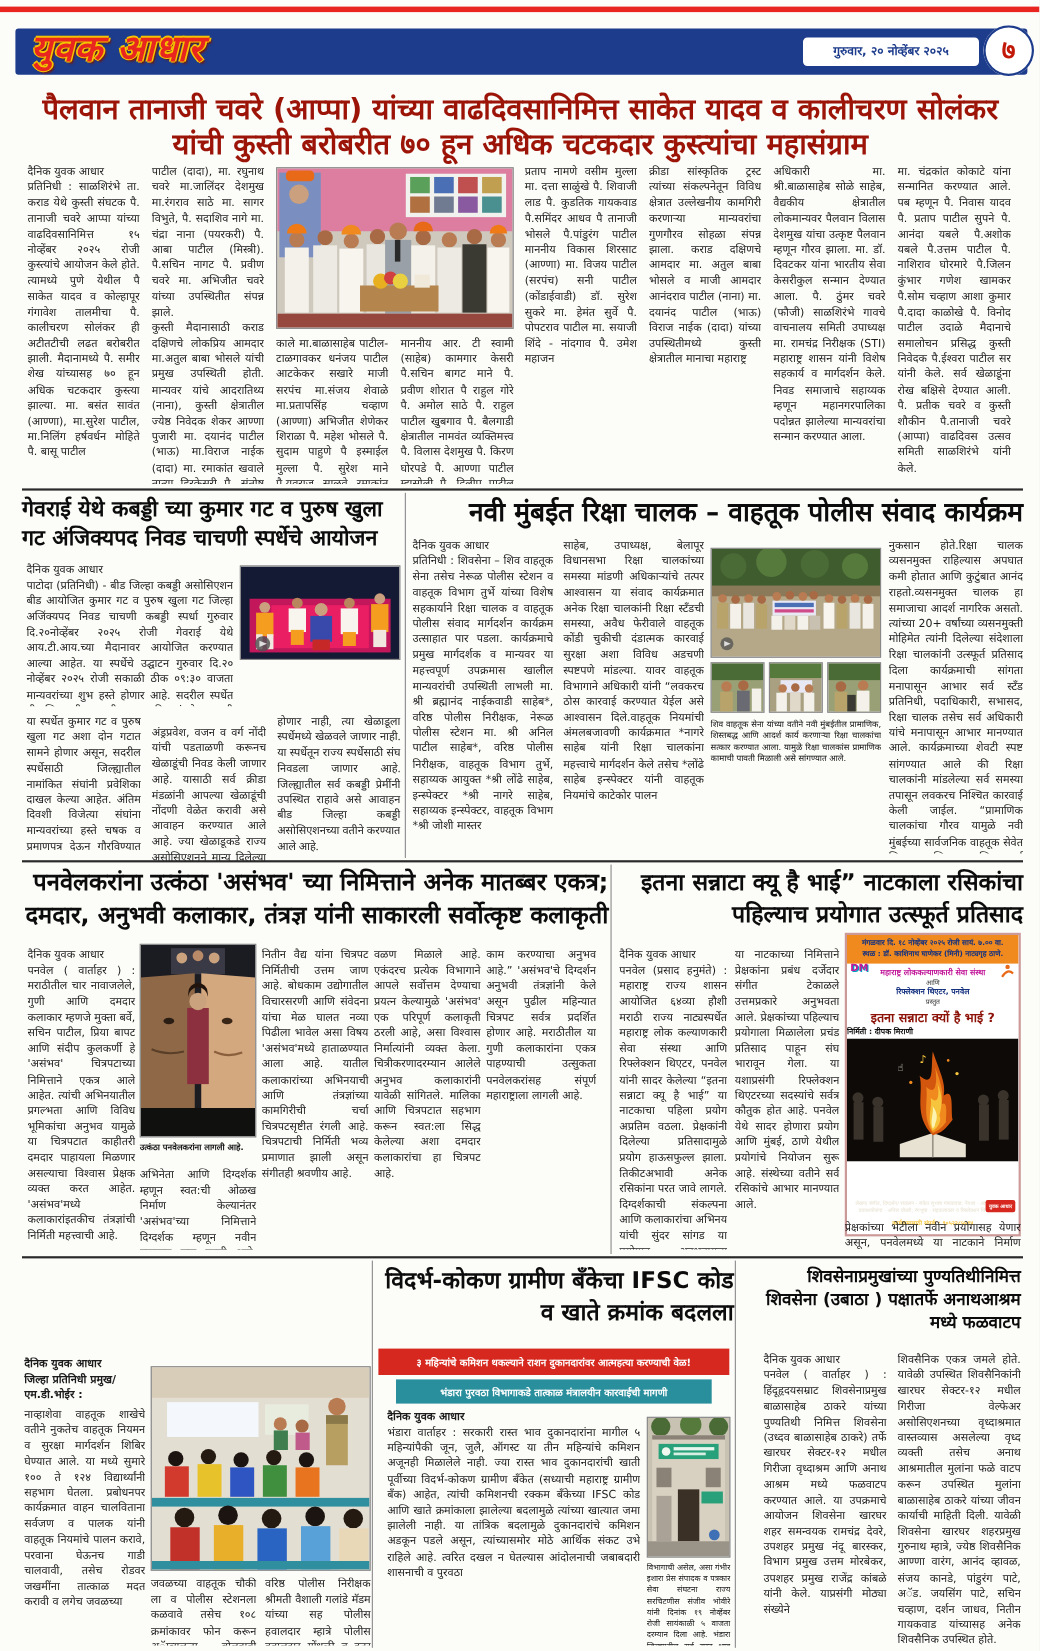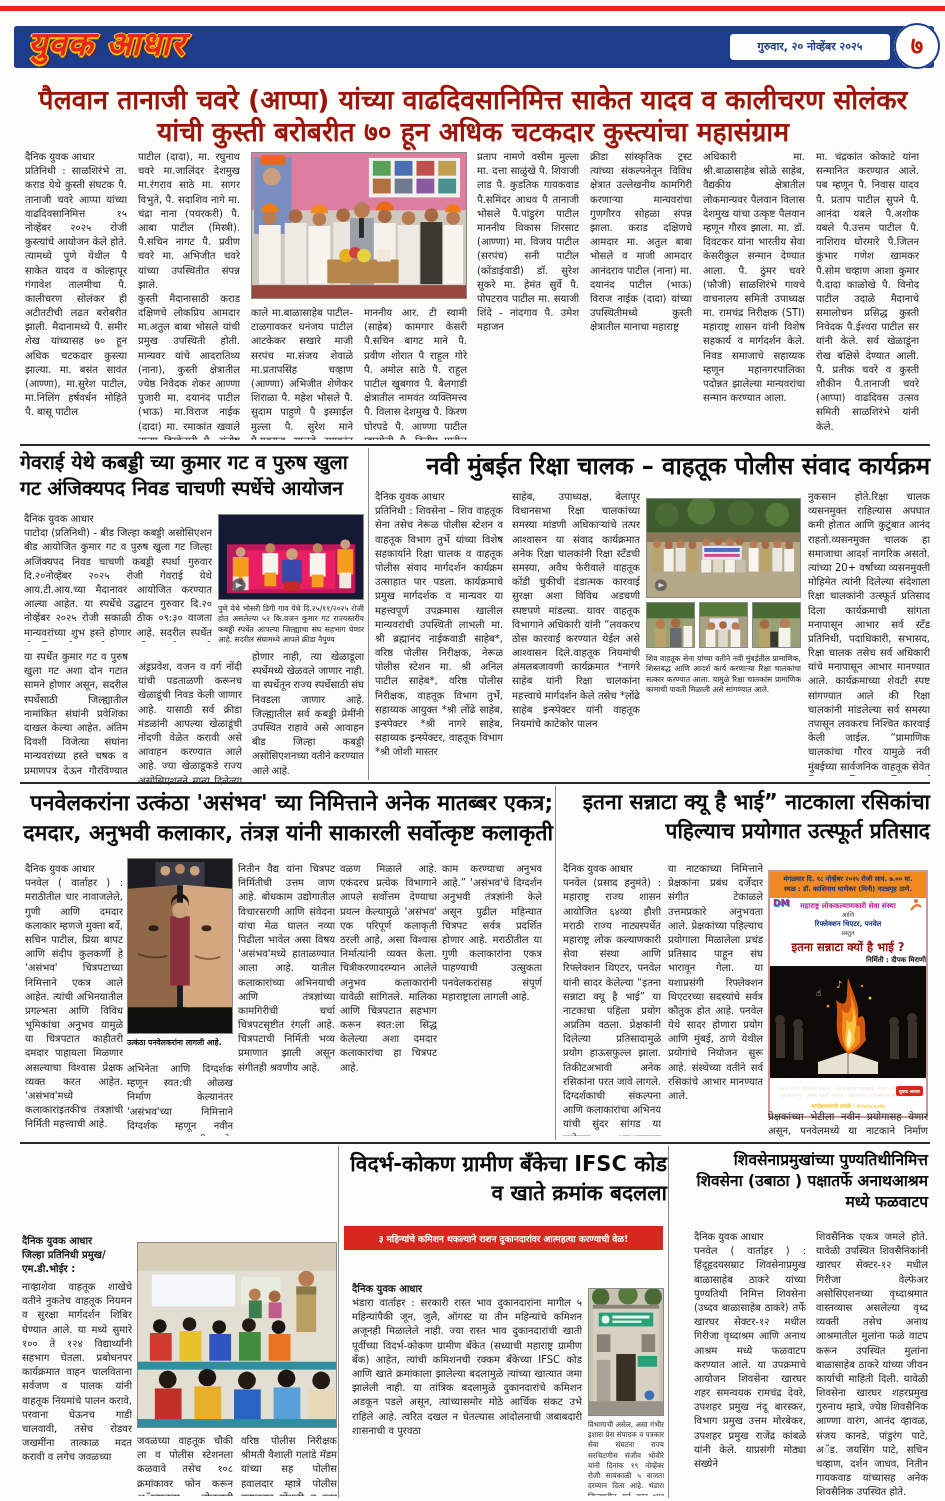--- a/index.html
+++ b/index.html
@@ -25,21 +25,21 @@
   .photo svg { display:block; width:100%; height:100%; }
   .hr { position:absolute; background:#2a2a2a; }
   .vr { position:absolute; background:#8a8a8a; }
   
   .ad { position:absolute; border:2px solid #c99; background:#fff; overflow:hidden; }
   .ad .strip { background:#f08a1e; color:#14317f; font-size:6.6px; font-weight:bold; text-align:center; line-height:1.5; padding:3px 2px; }
   .ad .org { color:#c2189a; font-size:7.2px; font-weight:bold; text-align:center; margin-top:2px; }
   .ad .sm { color:#333; font-size:6.2px; text-align:center; }
   .ad .thr { color:#14317f; font-size:7px; font-weight:bold; text-align:center; }
   .ad .title { color:#8c1208; font-size:11.5px; font-weight:bold; text-align:center; margin:2px 0 1px; }
-  .ad .prod { color:#111; font-size:7px; font-weight:bold; text-align:right; margin-bottom:2px; }
+  .ad .prod { color:#111; font-size:7px; font-weight:bold; text-align:left; margin-bottom:2px; }
   .ad .credits { position:absolute; left:0; right:0; bottom:16px; color:#e8e2d2; font-size:4.6px; text-align:center; line-height:1.5; padding:0 4px; }
   .ad .phone { position:absolute; left:0; right:0; bottom:6px; color:#f7c53d; font-size:5.4px; font-weight:bold; text-align:center; }
   .ad .dm { position:absolute; left:3px; top:26px; font-size:9px; font-weight:bold; color:#c2189a; text-shadow:1px 1px 0 #00a0c0; }
   .ad .dancer { position:absolute; right:3px; top:26px; width:14px; height:14px; }
   .ad .badge { position:absolute; right:3px; bottom:20px; background:#d6281e; color:#fff; font-size:4.6px; font-weight:bold; padding:2px 3px; border-radius:2px; }
   .banner-red { position:absolute; background:#d6281e; color:#fff; font-size:9px; font-weight:bold; text-align:center; display:flex; align-items:center; justify-content:center; padding:0 4px; }
   .banner-teal { position:absolute; background:#2a8f9d; color:#fff; font-size:9px; font-weight:bold; text-align:center; display:flex; align-items:center; justify-content:center; padding:0 4px; }
 </style>
 </head>
 <body>
@@ -144,21 +144,20 @@
             <rect x="92" y="39" width="16" height="24" fill="#f7f5ee"></rect>
             <rect x="94" y="61" width="12" height="13" fill="#f59d1e"></rect>
           <circle cx="128" cy="30" r="5" fill="#caa07e"></circle>
             <rect x="120" y="35" width="16" height="26" fill="#f59d1e"></rect>
             <rect x="122" y="59" width="12" height="16" fill="#f1e9df"></rect>
         </g>
         <circle cx="20" cy="72" r="7" fill="#555" opacity="0.85"></circle>
           <path d="M17 69 l7 3 -7 3 z" fill="#ddd"></path>
       </svg>
     </div>
-    <div class="cap" style="left:198px; top:156px; width:146px; height:44px;">पुणे येथे भोसरी डिगी गाव येथे दि.२५/११/२०२५ रोजी होत असलेल्या ५२ कि.वजन कुमार गट राज्यस्तरीय कबड्डी स्पर्धेत आपल्या जिल्ह्याचा संघ सहभाग घेणार आहे. सदरील संघामध्ये आपले क्रीडा नैपुण्य</div>
     <div class="col" style="left:4px; top:202px; width:104px; height:126px;">या स्पर्धेत कुमार गट व पुरुष खुला गट अशा दोन गटात सामने होणार असून, सदरील स्पर्धेसाठी जिल्ह्यातील नामांकित संघांनी प्रवेशिका दाखल केल्या आहेत. अंतिम दिवशी विजेत्या संघांना मान्यवरांच्या हस्ते चषक व प्रमाणपत्र देऊन गौरविण्यात येणार आहे.</div>
     <div class="col" style="left:118px; top:212px; width:104px; height:126px;">अंड्रप्रवेश, वजन व वर्ग नोंदी यांची पडताळणी करूनच खेळाडूंची निवड केली जाणार आहे. यासाठी सर्व क्रीडा मंडळांनी आपल्या खेळाडूंची नोंदणी वेळेत करावी असे आवाहन करण्यात आले आहे. ज्या खेळाडूकडे राज्य असोसिएशनने मान्य दिलेल्या नियमानुसार कागदपत्रांची पूर्तता</div>
     <div class="col" style="left:232px; top:202px; width:112px; height:126px;font-family:Liberation Serif, serif;">होणार नाही, त्या खेळाडूला स्पर्धेमध्ये खेळवले जाणार नाही. या स्पर्धेतून राज्य स्पर्धेसाठी संघ निवडला जाणार आहे. जिल्ह्यातील सर्व कबड्डी प्रेमींनी उपस्थित राहावे असे आवाहन बीड जिल्हा कबड्डी असोसिएशनच्या वतीने करण्यात आले आहे.</div>
   </section>
 
   <div class="vr" style="left:368px; top:448px; width:1px; height:332px;"></div>
 
   <section class="art" style="left:372px; top:448px; width:558px; height:332px;">
     <div class="headline2" style="left:0; top:0; width:558px; font-size:24px;">नवी मुंबईत रिक्षा चालक – वाहतूक पोलीस संवाद कार्यक्रम</div>
     <div class="col pre" style="left:3px; top:42px; width:128px; height:286px;">दैनिक युवक आधार
@@ -277,21 +276,21 @@
     <div class="col" style="left:320px; top:76px; width:97px; height:274px;">वळण मिळाले आहे. एकंदरच प्रत्येक विभागाने आपले सर्वोत्तम देण्याचा प्रयत्न केल्यामुळे 'असंभव' एक परिपूर्ण कलाकृती ठरली आहे, असा विश्वास निर्मात्यांनी व्यक्त केला. चित्रीकरणादरम्यान आलेले अनुभव कलाकारांनी यावेळी सांगितले. मालिका आणि चित्रपटात सहभाग करून स्वत:ला सिद्ध केलेल्या अशा दमदार कलाकारांचा हा चित्रपट आहे.</div>
   </section>
 
   <div class="vr" style="left:555px; top:786px; width:1px; height:354px;"></div>
 
   <section class="art" style="left:558px; top:786px; width:372px; height:354px;">
     <div class="headline2" style="left:0; top:2px; width:372px; font-size:21px; line-height:1.4;">इतना सन्नाटा क्यू है भाई” नाटकाला रसिकांचा पहिल्याच प्रयोगात उत्स्फूर्त प्रतिसाद</div>
     <div class="col pre" style="left:5px; top:76px; width:98px; height:274px;">दैनिक युवक आधार
 पनवेल (प्रसाद हनुमंते) : महाराष्ट्र राज्य शासन आयोजित ६४व्या हौशी मराठी राज्य नाट्यस्पर्धेत महाराष्ट्र लोक कल्याणकारी सेवा संस्था आणि रिफ्लेक्शन थिएटर, पनवेल यांनी सादर केलेल्या “इतना सन्नाटा क्यू है भाई” या नाटकाचा पहिला प्रयोग अप्रतिम वठला. प्रेक्षकांनी दिलेल्या प्रतिसादामुळे प्रयोग हाऊसफुल्ल झाला. तिकीटअभावी अनेक रसिकांना परत जावे लागले. दिग्दर्शकाची संकल्पना आणि कलाकारांचा अभिनय यांची सुंदर सांगड या प्रयोगात अनुभवायला मिळाली.</div>
     <div class="col" style="left:110px; top:76px; width:95px; height:274px;">या नाटकाच्या निमित्ताने प्रेक्षकांना प्रबंध दर्जेदार संगीत टेकाळले उत्तमप्रकारे अनुभवता आले. प्रेक्षकांच्या पहिल्याच प्रयोगाला मिळालेला प्रचंड प्रतिसाद पाहून संघ भारावून गेला. या यशाप्रसंगी रिफ्लेक्शन थिएटरच्या सदस्यांचे सर्वत्र कौतुक होत आहे. पनवेल येथे सादर होणारा प्रयोग आणि मुंबई, ठाणे येथील प्रयोगांचे नियोजन सुरू आहे. संस्थेच्या वतीने सर्व रसिकांचे आभार मानण्यात आले.</div>
-    <div class="ad" style="left:210px; top:84px; width:160px; height:248px;">
+    <div class="ad" style="left:210px; top:62px; width:160px; height:276px;">
       <div class="strip">
         <div>मंगळवार दि. १८ नोव्हेंबर २०२५ रोजी  सायं. ७.०० वा.</div>
         <div>स्थळ : डॉ. काशिनाथ घाणेकर (मिनी) नाट्यगृह ठाणे.</div>
       </div>
       <div class="dm">DM</div>
       <svg class="dancer" viewBox="0 0 14 14">
           <circle cx="7" cy="3" r="2" fill="#e86a18"></circle>
           <path d="M2 12 Q7 4 12 9" stroke="#e86a18" stroke-width="2" fill="none"></path>
         </svg>
       <div class="org">महाराष्ट्र लोककल्याणकारी सेवा संस्था</div>
@@ -386,20 +385,21 @@
     </div>
     <div class="col" style="left:117px; top:288px; width:96px; height:62px;">जवळच्या वाहतूक चौकी ला व पोलीस स्टेशनला कळवावे तसेच १०८ क्रमांकावर फोन करून अॅम्ब्युलन्स बोलवावी अशा सूचना विद्यार्थ्यांना देऊन प्रबोधन करण्यात आले आहे. नाव्हाशेवा वाहतूक विभागाच्या वतीने सूचना करण्यात आल्या आहे.</div>
     <div class="col" style="left:221px; top:288px; width:96px; height:62px;">वरिष्ठ पोलीस निरीक्षक श्रीमती वैशाली गलांडे मॅडम यांच्या सह पोलीस हवालदार म्हात्रे पोलीस हवालदार गोंधळी व इतर तसेच प्रिन्सिपल मॅडम श्रीमती साळवी वडवलकर यांनी सहकार्य केले. विद्यार्थ्यांनी उपक्रमाचे स्वागत केले.</div>
   </section>
 
   <div class="vr" style="left:338px; top:1146px; width:1px; height:352px;"></div>
 
   <section class="art" style="left:340px; top:1146px; width:327px; height:352px;">
     <div class="headline2" style="left:0; top:4px; width:327px; font-size:21px; line-height:1.4;">विदर्भ-कोकण ग्रामीण बँकेचा IFSC कोड व खाते क्रमांक बदलला</div>
     <div class="banner-red" style="left:4px; top:80px; width:319px; height:24px;">३ महिन्यांचे कमिशन थकल्याने राशन दुकानदारांवर आत्महत्या करण्याची वेळ!</div>
+    <div class="banner-teal" style="left:20px; top:108px; width:287px; height:22px;">भंडारा पुरवठा विभागाकडे तात्काळ मंत्रालयीन कारवाईची मागणी</div>
     <div class="col byline" style="left:12px; top:136px; width:120px; height:14px;">दैनिक युवक आधार</div>
     <div class="col" style="left:12px; top:150px; width:230px; height:200px;">भंडारा वार्ताहर : सरकारी रास्त भाव दुकानदारांना मागील ५ महिन्यांपैकी जून, जुलै, ऑगस्ट या तीन महिन्यांचे कमिशन अजूनही मिळालेले नाही. ज्या रास्त भाव दुकानदारांची खाती पूर्वीच्या विदर्भ-कोकण ग्रामीण बँकेत (सध्याची महाराष्ट्र ग्रामीण बँक) आहेत, त्यांची कमिशनची रक्कम बँकेच्या IFSC कोड आणि खाते क्रमांकाला झालेल्या बदलामुळे त्यांच्या खात्यात जमा झालेली नाही. या तांत्रिक बदलामुळे दुकानदारांचे कमिशन अडकून पडले असून, त्यांच्यासमोर मोठे आर्थिक संकट उभे राहिले आहे. त्वरित दखल न घेतल्यास आंदोलनाची जबाबदारी शासनाची व पुरवठा</div>
     <div class="photo" style="left:248px; top:142px; width:76px; height:128px;">
       <svg viewBox="0 0 76 128" preserveAspectRatio="none">
         <rect width="76" height="128" fill="#c8c2b2"></rect>
         <circle cx="12" cy="8" r="9" fill="#4a6b35"></circle>
           <circle cx="40" cy="6" r="10" fill="#567a3c"></circle>
           <circle cx="66" cy="8" r="9" fill="#4a6b35"></circle>
         <rect x="4" y="16" width="68" height="98" fill="#d8d0c0"></rect>
         <rect x="4" y="16" width="68" height="4" fill="#8a8276"></rect>

